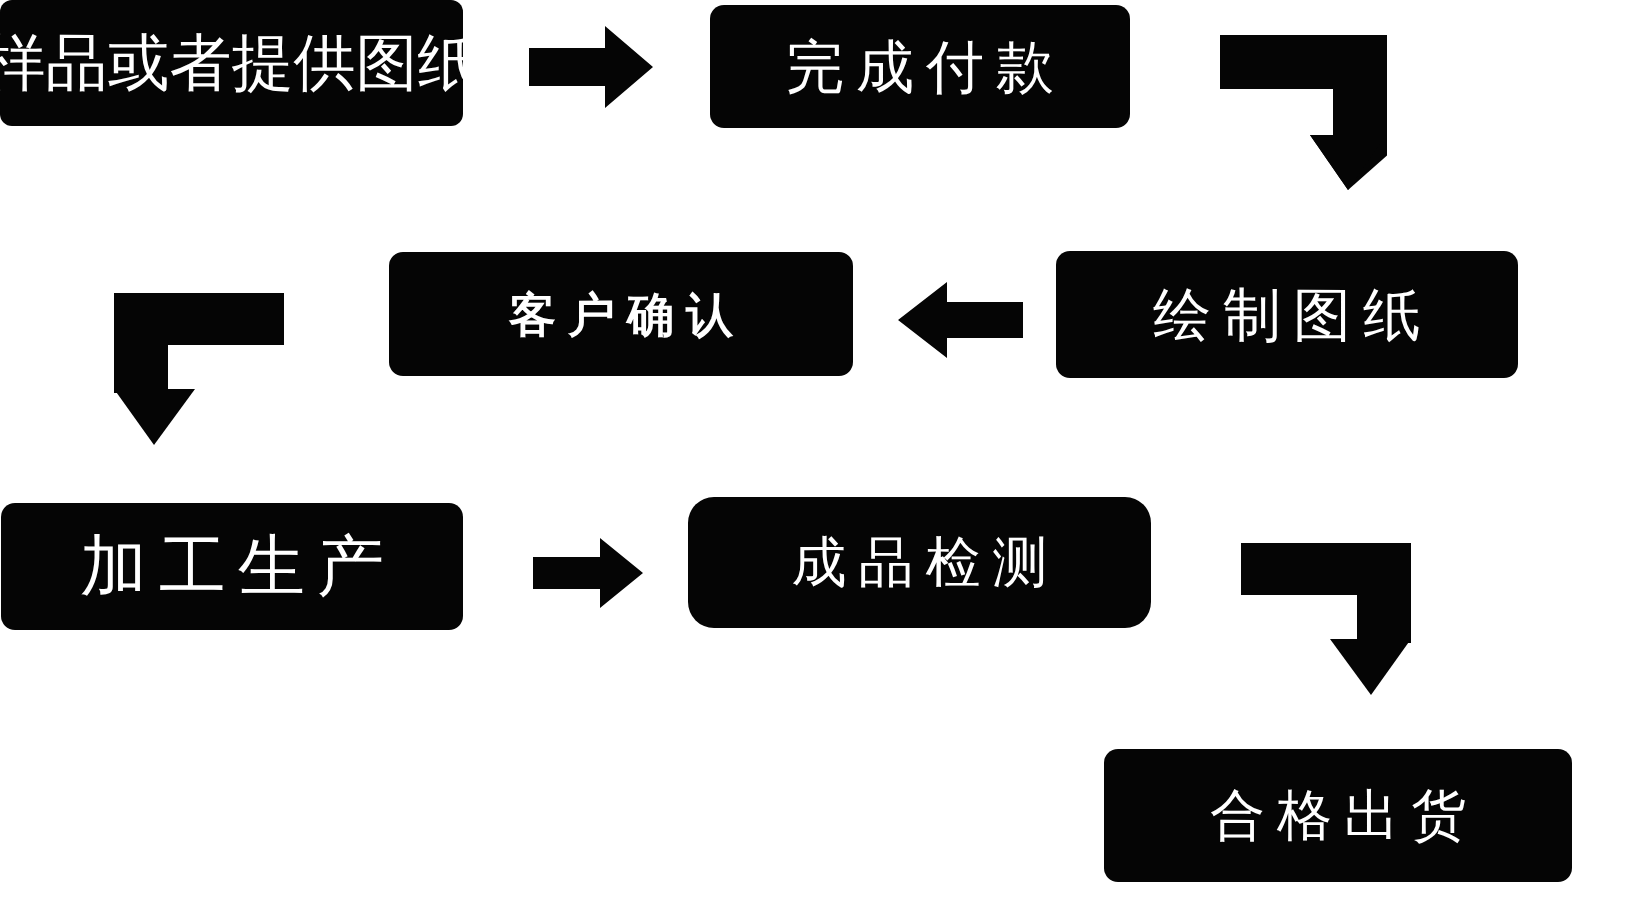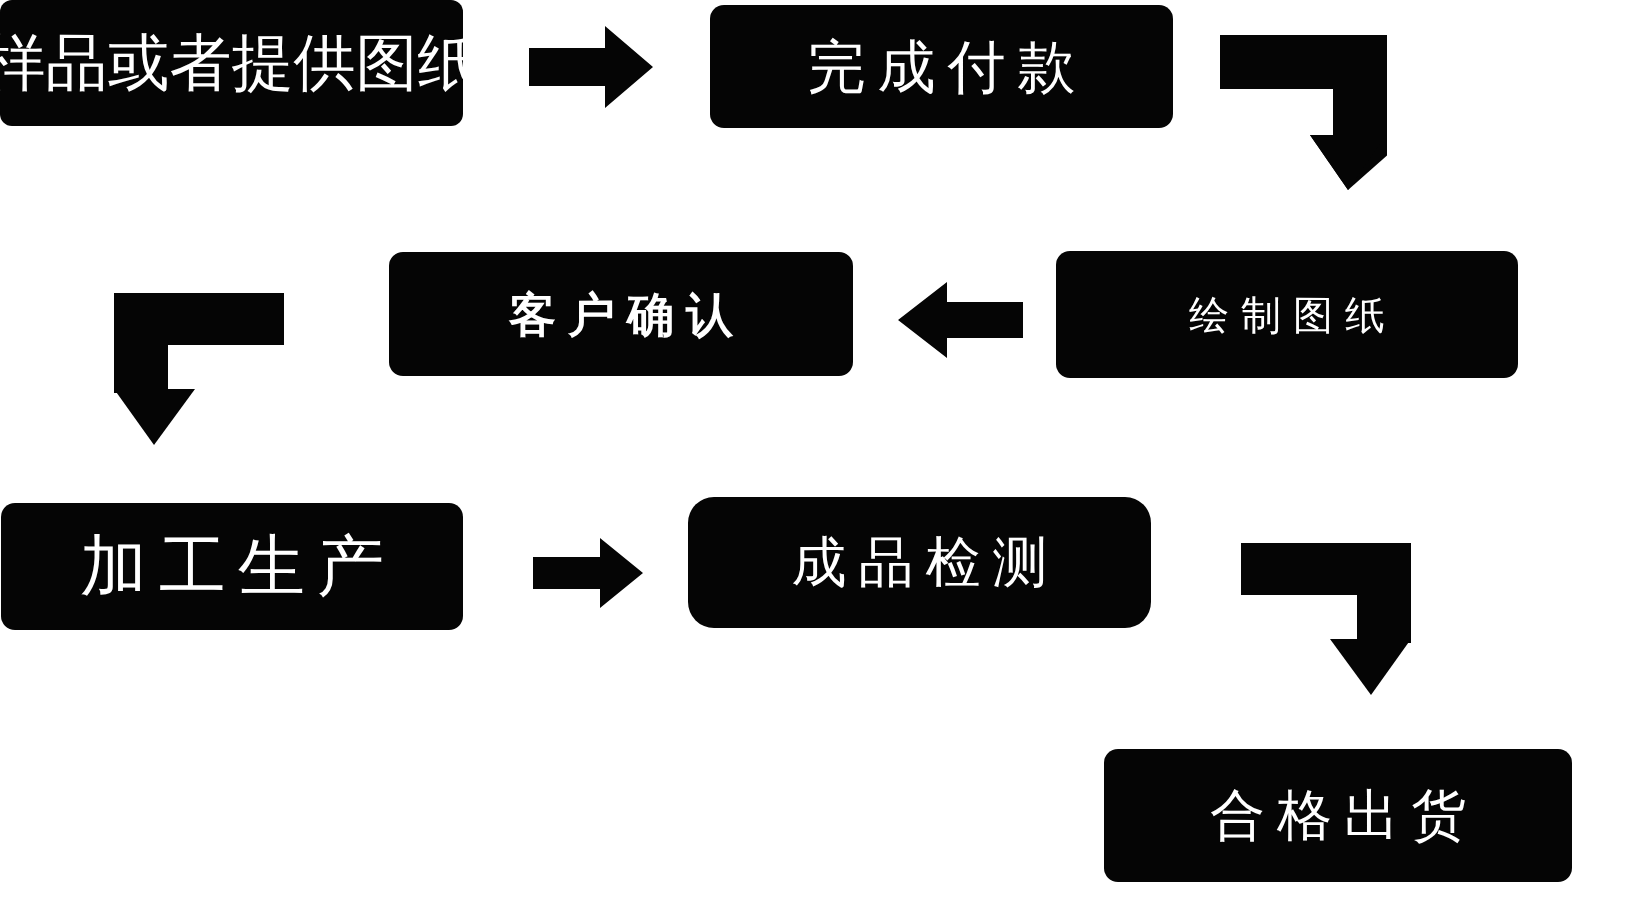--- a/index.html
+++ b/index.html
@@ -33,25 +33,25 @@
     font-family: "DejaVu Sans", "Liberation Sans", sans-serif;
     font-weight: 400;
     color: #ffffff;
     white-space: nowrap;
     line-height: 1;
   }
   
   #node-0 { left: 0px;    top: 0px;   width: 463px; height: 126px; border-radius: 12px; }
   #node-0 .node-label { font-size: 62px; letter-spacing: 0px; }
 
-  #node-1 { left: 710px;  top: 5px;   width: 463px; height: 123px; border-radius: 14px; }
+  #node-1 { left: 710px;  top: 5px;   width: 420px; height: 123px; border-radius: 14px; }
   #node-1 .node-label { font-size: 58px; letter-spacing: 12px; text-indent: 12px; }
 
   #node-2 { left: 1056px; top: 251px; width: 462px; height: 127px; border-radius: 14px; }
-  #node-2 .node-label { font-size: 40px; letter-spacing: 12px; text-indent: 12px; }
+  #node-2 .node-label { font-size: 58px; letter-spacing: 12px; text-indent: 12px; }
 
   #node-3 { left: 389px;  top: 252px; width: 464px; height: 124px; border-radius: 14px; }
   #node-3 .node-label { font-size: 47px; letter-spacing: 12px; text-indent: 12px; font-weight: bold; }
 
   #node-4 { left: 1px;    top: 503px; width: 462px; height: 127px; border-radius: 14px; }
   #node-4 .node-label { font-size: 67px; letter-spacing: 12px; text-indent: 12px; }
 
   #node-5 { left: 688px;  top: 497px; width: 463px; height: 131px; border-radius: 26px; }
   #node-5 .node-label { font-size: 55px; letter-spacing: 12px; text-indent: 12px; }
 

